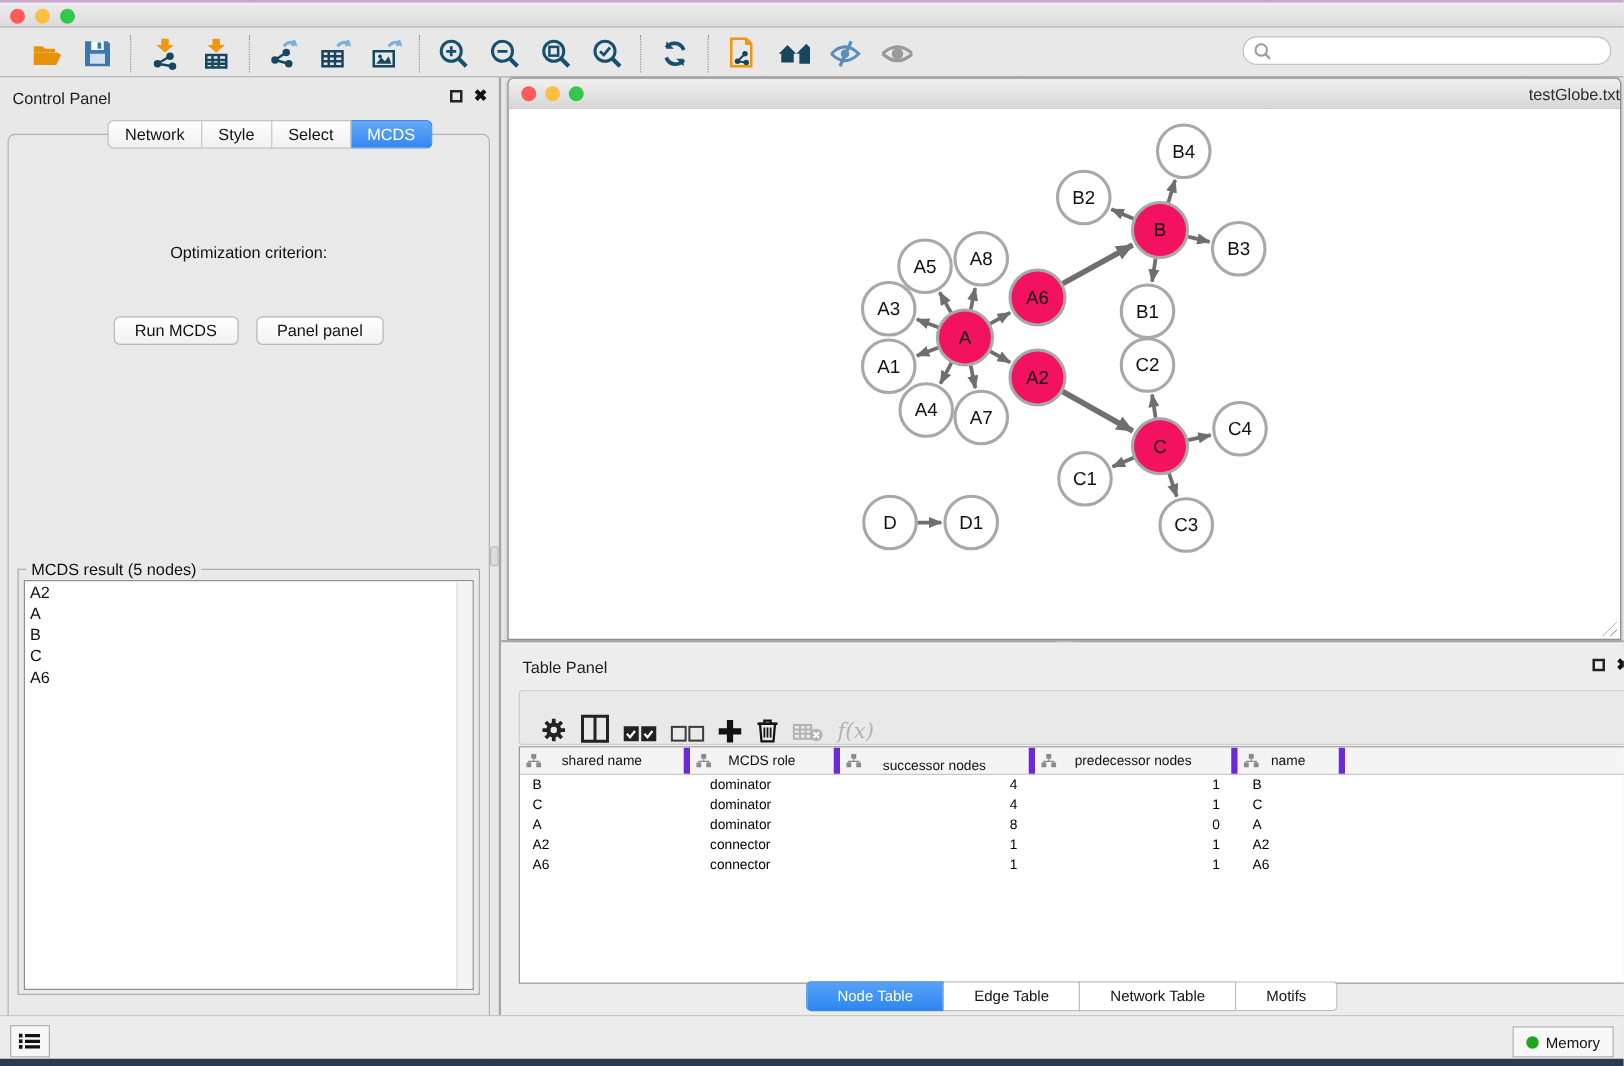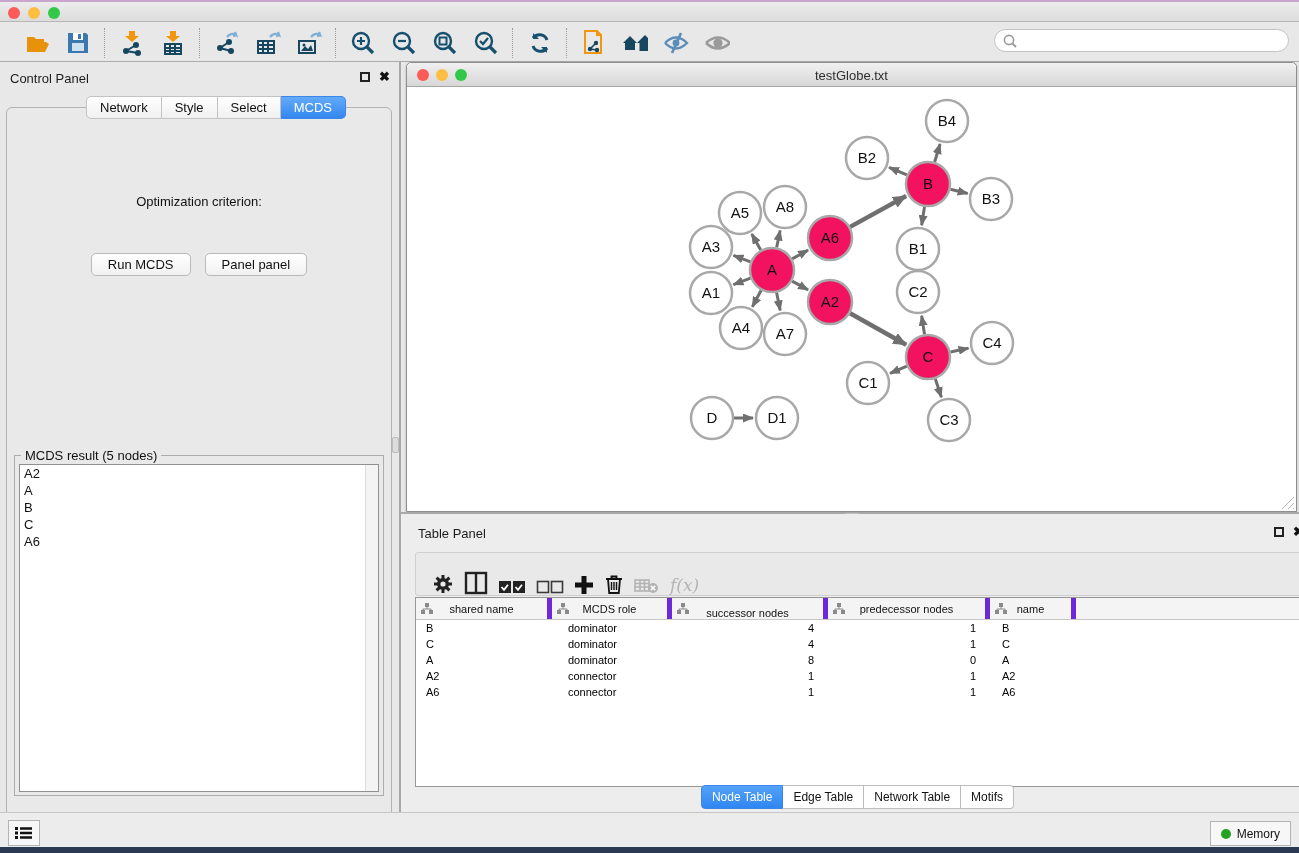--- a/index.html
+++ b/index.html
@@ -61,21 +61,21 @@
   .vdivider { position:absolute; left:399px; top:62px; width:2px; height:750px; background:#a8a8a8; }
   .vdivider-handle { position:absolute; left:392px; top:437px; width:7px; height:16px; background:#dcdcdc; border:1px solid #bdbdbd; border-radius:2px; }
   .hdivider { position:absolute; left:401px; top:512px; width:898px; height:2px; background:#a8a8a8; }
   .hdivider-handle { position:absolute; left:844px; top:513px; width:16px; height:7px; background:#dcdcdc; border:1px solid #bdbdbd; border-radius:2px; }
 
   
   .netwin { position:absolute; left:406px; top:62px; width:891px; height:450px; background:#fff;
     border:1px solid #8e8e8e; border-radius:5px 5px 0 0; box-shadow:0 1px 3px rgba(0,0,0,.2); }
   .net-titlebar { position:absolute; left:0; top:0; right:0; height:24px; background:linear-gradient(#f0f0f0,#d7d7d7);
     border-bottom:1px solid #a6a6a6; border-radius:5px 5px 0 0; }
-  .net-titlebar .title { position:absolute; left:0; right:0; top:5px; text-align:center; font-size:13px; color:#2e2e2e; }
+  .net-titlebar .title { position:absolute; left:0; right:0; top:5px; text-align:right; font-size:13px; color:#2e2e2e; }
   .net-lights { position:absolute; left:10px; top:6px; display:flex; gap:7px; }
   .net-light { width:12px; height:12px; border-radius:50%; }
   .net-canvas { position:absolute; left:1px; top:25px; width:887px; height:422px; background:#fff; }
   .resize-grip { position:absolute; right:2px; bottom:2px; width:14px; height:14px;
     background:repeating-linear-gradient(135deg, transparent 0 3px, #b9b9b9 3px 4px); clip-path:polygon(100% 0, 100% 100%, 0 100%); }
 
   
   .table-panel { position:absolute; left:401px; top:514px; width:913px; height:298px; background:#ededed; }
   .tp-titlerow { position:absolute; left:17px; top:12px; font-size:13px; color:#1d1d1d; }
   .tp-btns { position:absolute; right:10px; top:13px; display:flex; gap:9px; align-items:center; }
@@ -85,21 +85,21 @@
   .fx { font-family:"DejaVu Serif", serif; font-style:italic; font-size:17px; color:#b3b3b3; }
   .tbl-wrap { position:absolute; left:14px; top:83px; right:9px; height:190px; background:#fff; border:1px solid #979797; overflow:hidden; }
   .tbl-header { display:flex; height:22px; background:#f4f4f4; border-bottom:1px solid #c9c9c9; }
   .th { position:relative; display:flex; align-items:center; justify-content:center; font-size:11px; color:#111;
     border-right:5px solid #6d28d9; flex-shrink:0; cursor:pointer; }
   .th .h-icon { position:absolute; left:5px; top:5px; }
   .tbl-body { font-size:11px; color:#000; }
   .tr { display:flex; height:16px; align-items:center; cursor:default; }
   .td { flex-shrink:0; white-space:nowrap; overflow:hidden; }
   .bottom-tabs { position:absolute; left:0; right:0; bottom:3px; display:flex; justify-content:center; }
-  .btab { font-size:12px; padding:4px 10px; background:#fff; border:1px solid #bdbdbd; border-left:none; color:#111; cursor:pointer; }
+  .btab { font-size:12px; padding:4px 24px; background:#fff; border:1px solid #bdbdbd; border-left:none; color:#111; cursor:pointer; }
   .btab:first-child { border-left:1px solid #bdbdbd; border-radius:4px 0 0 4px; }
   .btab:last-child { border-radius:0 4px 4px 0; }
   .btab.active { background:linear-gradient(#54a2f7,#2f86f2); color:#fff; border-color:#3c86e8; }
 
   
   .statusbar { position:absolute; left:0; top:812px; width:1299px; height:35px; background:#ececec; border-top:1px solid #c6c6c6; }
   .menu-btn { position:absolute; left:8px; top:7px; width:32px; height:26px; background:#f7f7f7; border:1px solid #b3b3b3;
     display:flex; align-items:center; justify-content:center; cursor:pointer; }
   .memory-btn { position:absolute; right:8px; top:8px; height:25px; background:#f7f7f7; border:1px solid #b3b3b3;
     display:flex; align-items:center; gap:6px; padding:0 10px; font-size:12px; color:#111; cursor:pointer; }

